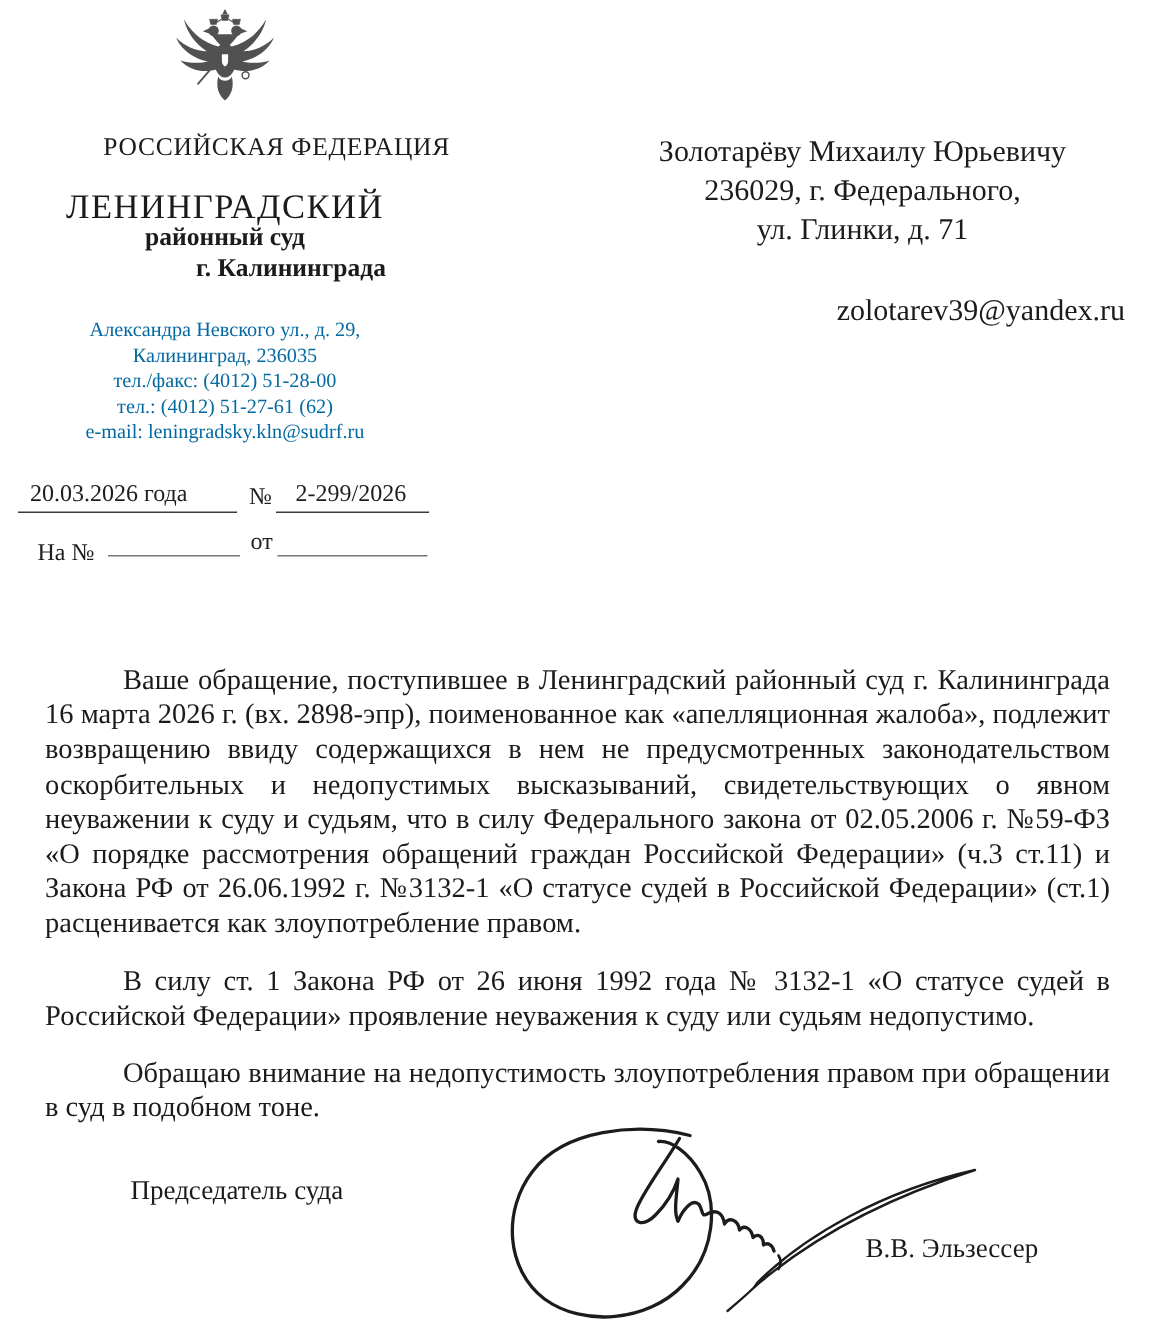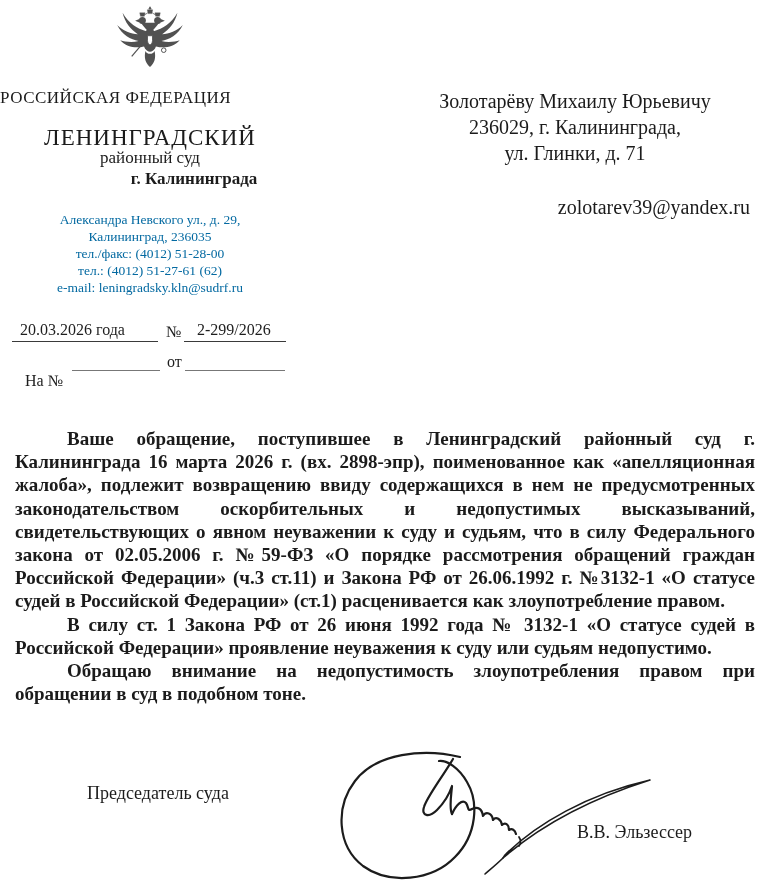--- a/index.html
+++ b/index.html
@@ -11,30 +11,30 @@
     width: 768px;
     height: 892px;
     position: relative;
     font-family: "Liberation Serif", "DejaVu Serif", serif;
     color: #1b1b1b;
     overflow: hidden;
   }
   .abs { position: absolute; }
   .emblem-wrap { left: 108px; top: 6px; width: 84px; height: 66px; text-align: center; }
   .country-name {
-    left: 0; top: 88px; width: 300px; text-align: left;
+    left: 0; top: 88px; width: 300px; text-align: right;
     font-size: 17px; letter-spacing: 0.5px;
   }
   .court-line1 {
     left: 0; top: 125px; width: 300px; text-align: center;
     font-size: 23px; font-weight: normal; letter-spacing: 1px;
   }
   .court-line2 {
     left: 0; top: 148px; width: 300px; text-align: center;
-    font-size: 17px; font-weight: normal;
+    font-size: 17px; font-weight: bold;
   }
   .court-line3 {
     left: 0; top: 169px; width: 300px; text-align: center;
     font-size: 17px; font-weight: bold; margin-left: 44px;
   }
   .court-address {
     left: 0; top: 211px; width: 300px; text-align: center;
     font-size: 13.5px; line-height: 17px; color: #0369a1;
   }
 
@@ -49,32 +49,32 @@
   }
 
   
   .ref { font-size: 16px; color: #1e1e1e; }
   .u-line { border-bottom: 1.3px solid #3a3a3a; height: 0; }
   .date-text   { left: 20px;  top: 321px; }
   .date-uline  { left: 12px;  top: 341px; width: 146px; }
   .num-sign    { left: 166px; top: 323px; }
   .num-text    { left: 197px; top: 321px; }
   .num-uline   { left: 184px; top: 341px; width: 102px; }
-  .onnum-label { left: 25px;  top: 372px; }
+  .onnum-label { left: 25px;  top: 360px; }
   .onnum-uline { left: 72px;  top: 370px; width: 88px;  border-bottom-color:#777; }
   .from-label  { left: 167px; top: 353px; }
   .from-uline  { left: 185px; top: 370px; width: 100px; border-bottom-color:#777; }
 
   
   .letter-body {
     left: 15px; top: 427px; width: 740px;
     font-size: 19px; line-height: 23.2px;
     text-align: justify;
   }
-  .letter-body p { margin: 0; text-indent: 52px; font-weight: bold; }
+  .letter-body p { margin: 15px; text-indent: 52px; }
 
   
   .position-title { left: 87px;  top: 783px; font-size: 18px; }
   .signer-name    { left: 577px; top: 778px; font-size: 18px; margin-top: 44px; }
   .signature-wrap { left: 328px; top: 746px; width: 334px; height: 142px; }
 </style>
 </head>
 <body>
 
 <div class="abs emblem-wrap">
@@ -122,21 +122,21 @@
 <div class="abs court-address">
   <div>Александра Невского ул., д. 29,</div>
   <div>Калининград, 236035</div>
   <div>тел./факс: (4012) 51-28-00</div>
   <div>тел.: (4012) 51-27-61 (62)</div>
   <div>e-mail: leningradsky.kln@sudrf.ru</div>
 </div>
 
 <div class="abs recipient">
   <div>Золотарёву Михаилу Юрьевичу</div>
-  <div>236029, г. Калининграда,</div>
+  <div>236029, г. Федерального,</div>
   <div>ул. Глинки, д. 71</div>
 </div>
 <div class="abs recipient-email">zolotarev39@yandex.ru</div>
 
 <div class="abs ref date-text">20.03.2026 года</div>
 <div class="abs u-line date-uline"></div>
 <div class="abs ref num-sign">№</div>
 <div class="abs ref num-text">2-299/2026</div>
 <div class="abs u-line num-uline"></div>
 <div class="abs ref onnum-label">На №</div>

